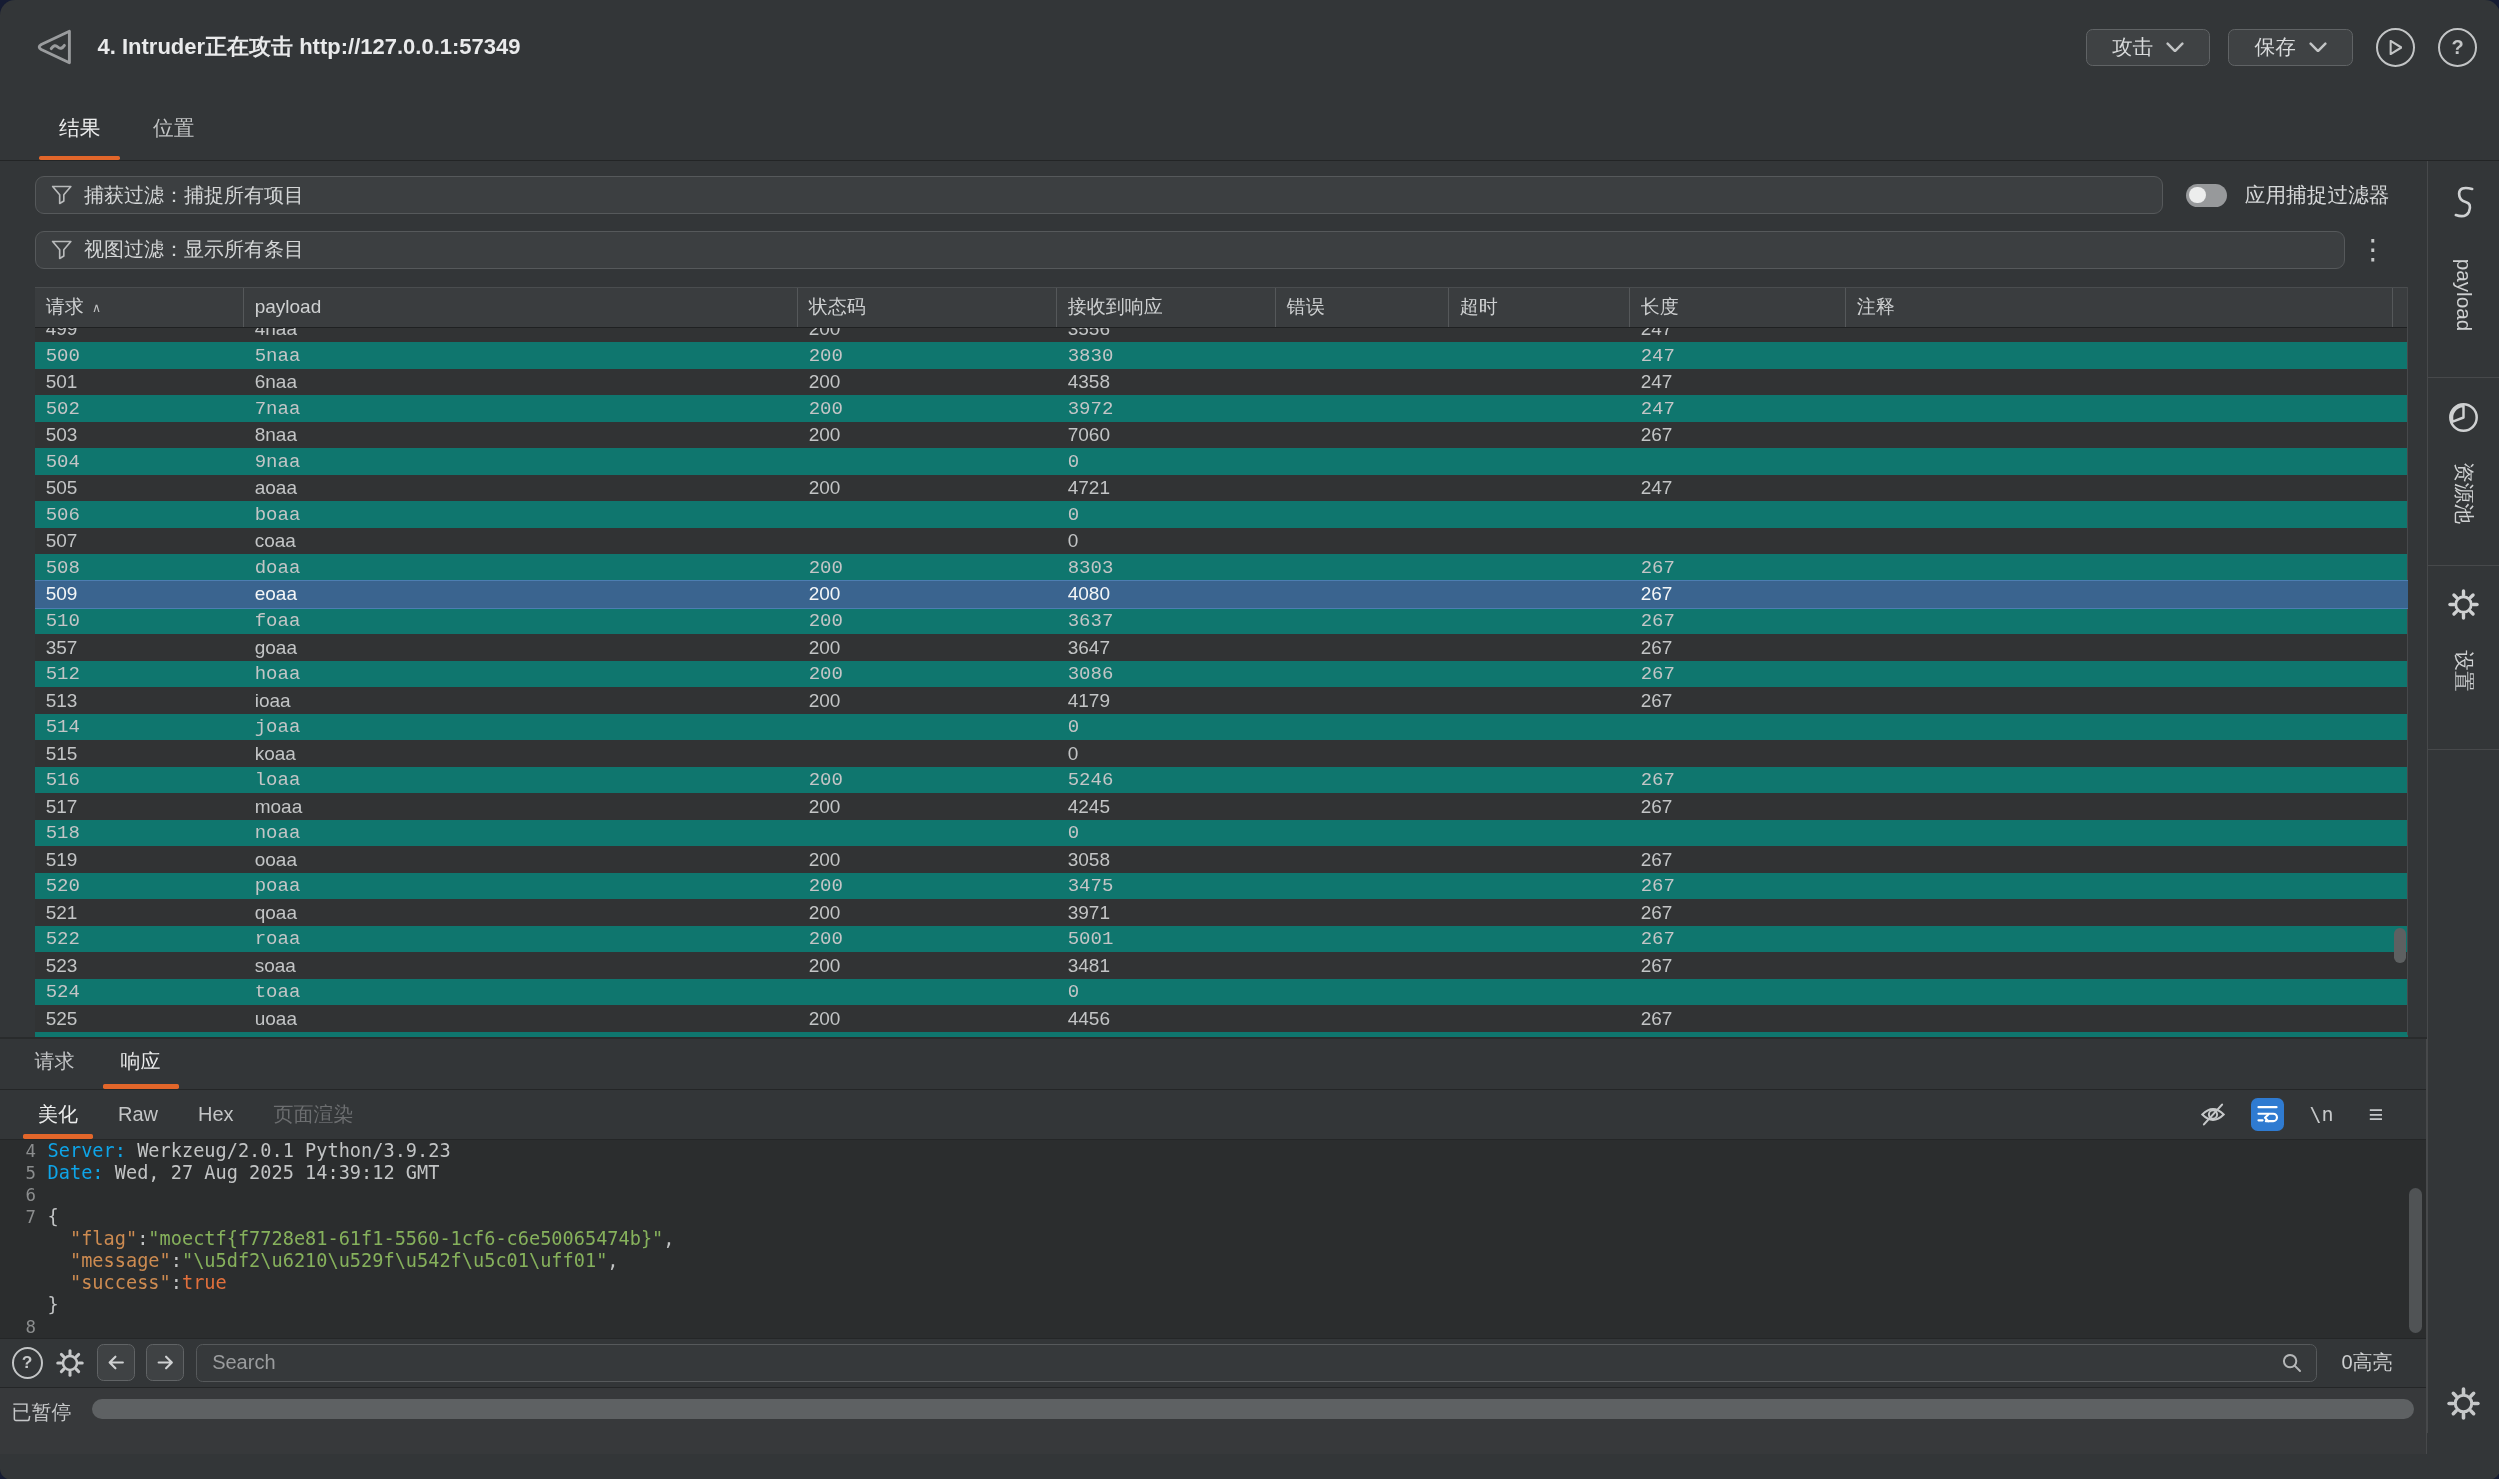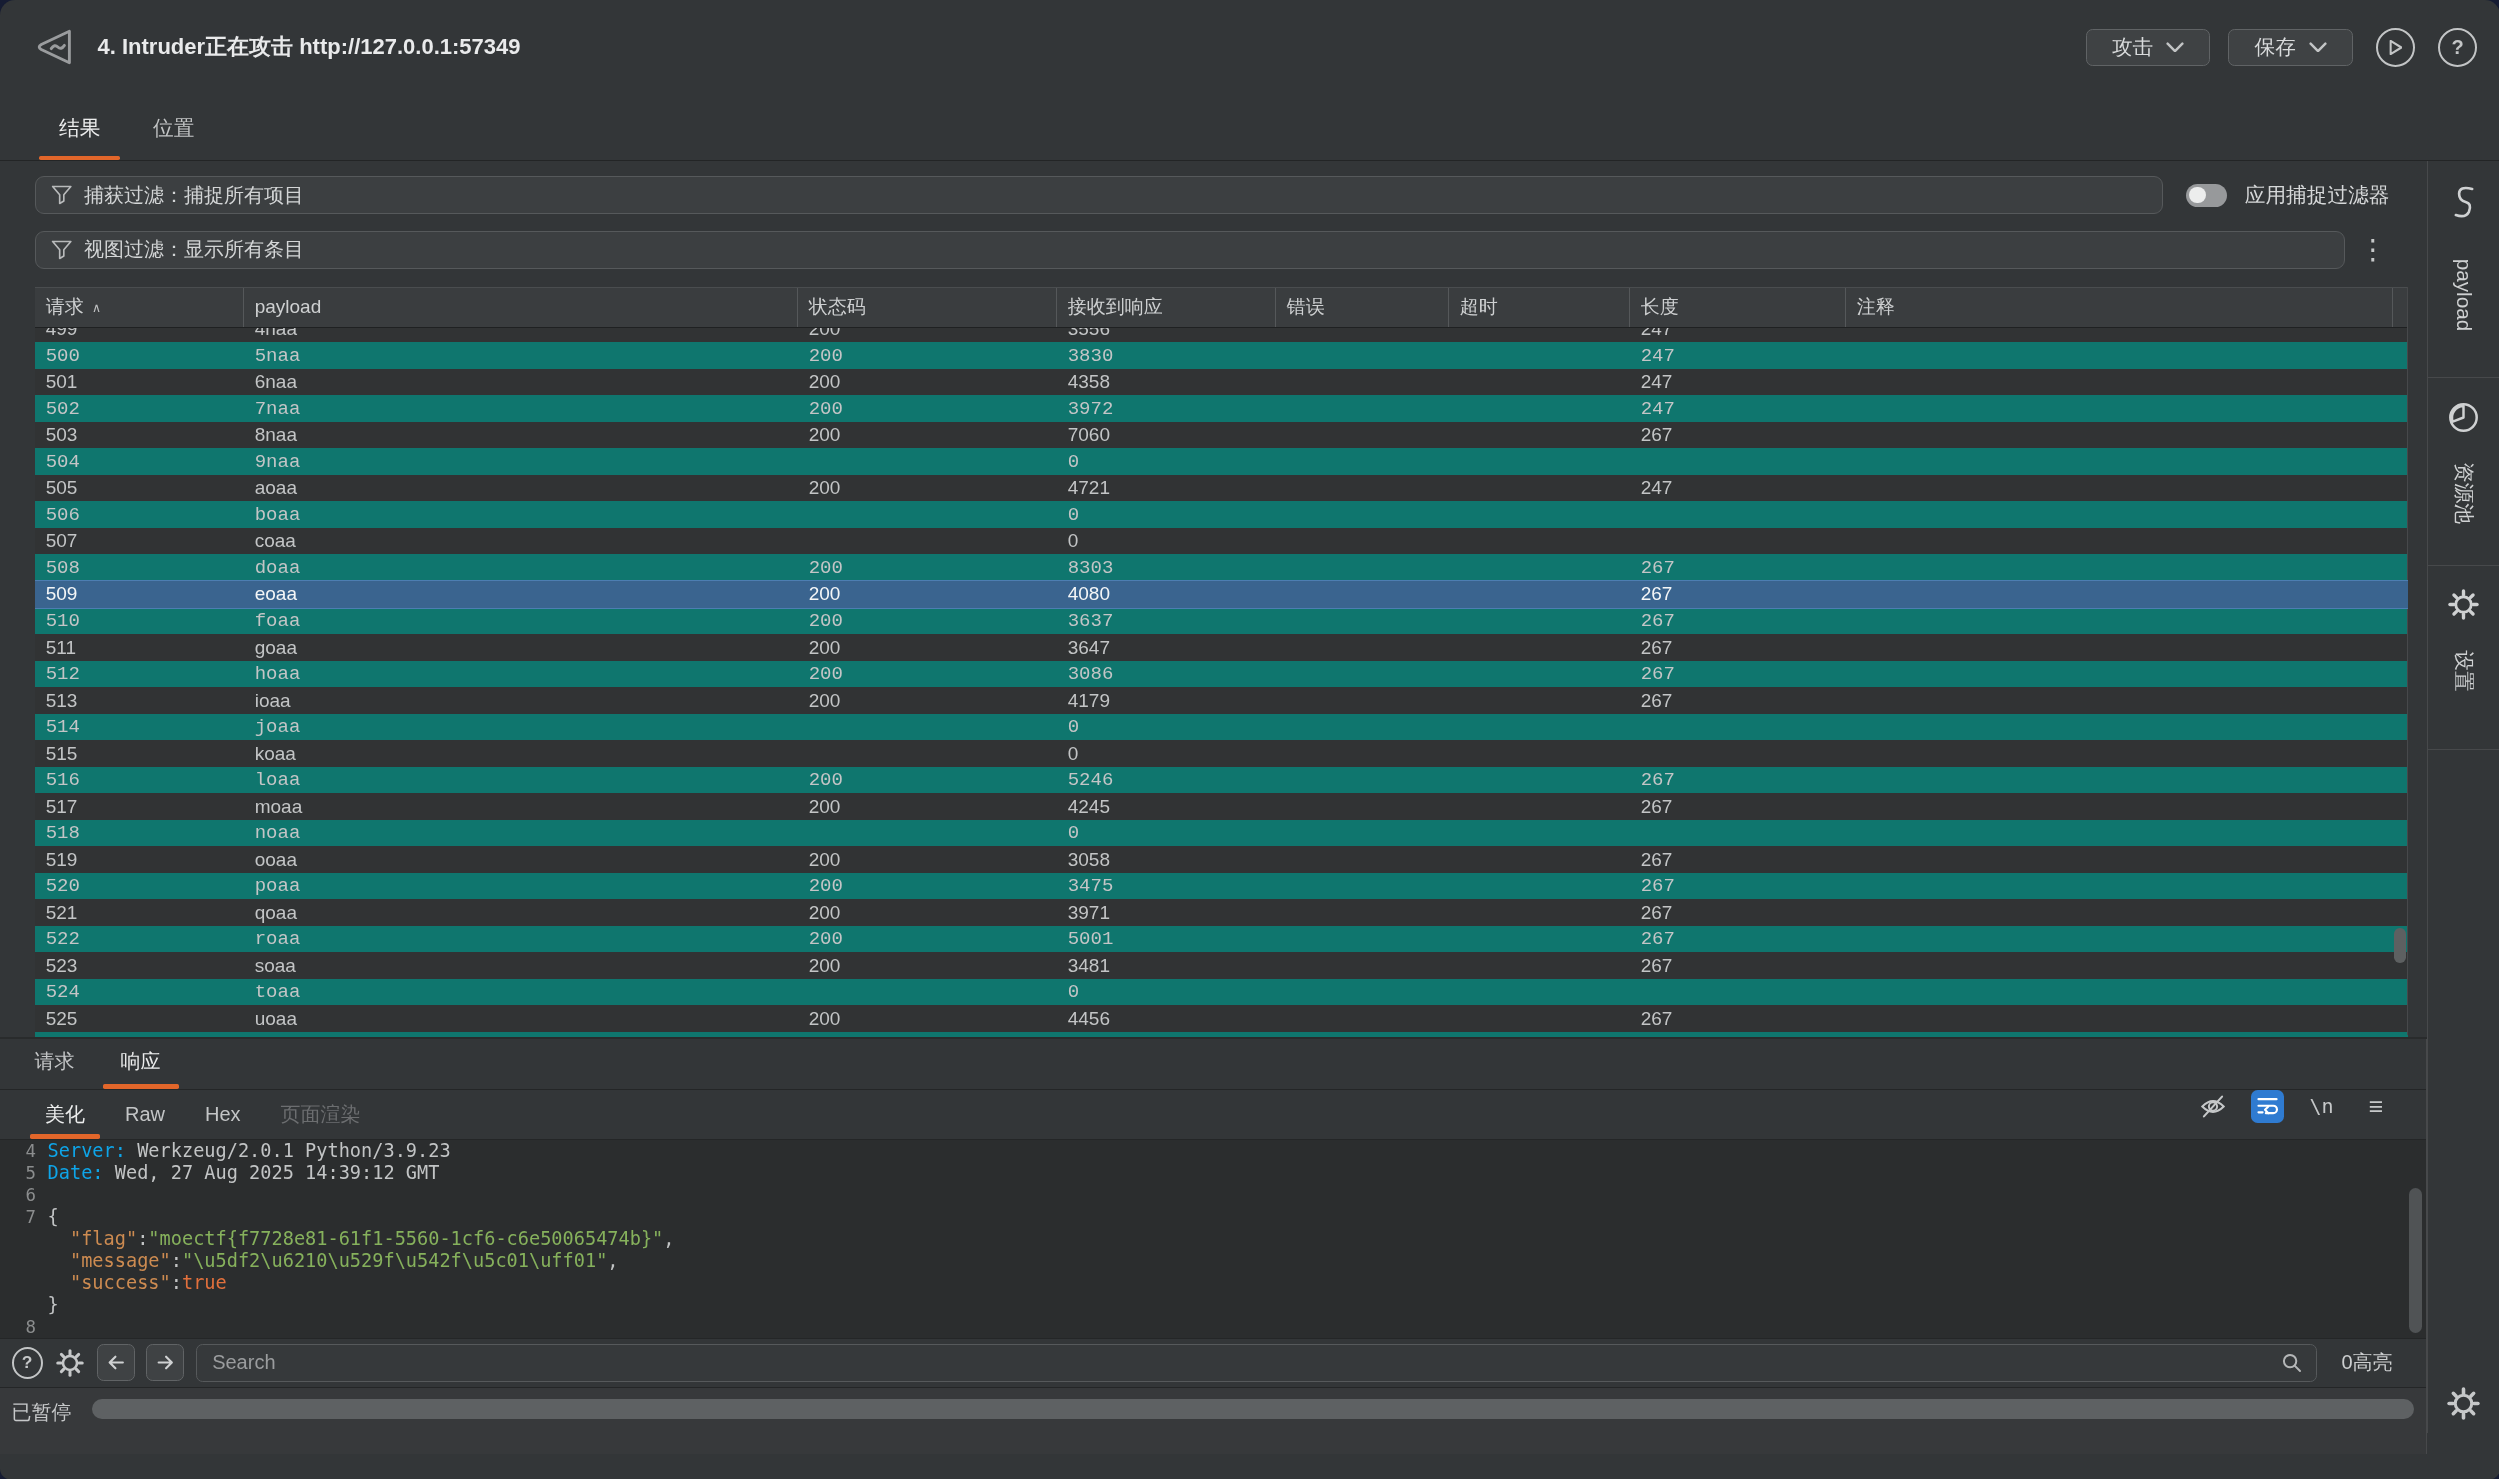--- a/index.html
+++ b/index.html
@@ -63,21 +63,21 @@
 
   
   .splitter{height:6.6px;background:#3a3c3e;border-top:0.8px solid #292b2c;border-bottom:0.8px solid #292b2c;margin-top:0px;cursor:row-resize;}
 
   
   .bpanel{flex:1;display:flex;flex-direction:column;border-right:0.8px solid #47494b;}
   .btabs{height:50px;display:flex;align-items:flex-end;padding-left:11.6px;border-bottom:0.8px solid #242627;}
   .btab{position:relative;padding:0 23px 13.2px 23px;font-size:20px;color:#c3c5c6;cursor:pointer;}
   .btab.active{color:#eceded;}
   .btab.active::after{content:"";position:absolute;left:5px;right:5px;bottom:0;height:4.1px;background:#e2662a;border-radius:1.7px;}
-  .subtabs{height:49px;display:flex;align-items:flex-start;padding-left:25px;border-bottom:0.8px solid #242627;}
+  .subtabs{height:49px;display:flex;align-items:center;padding-left:18px;border-bottom:0.8px solid #242627;}
   .stab{position:relative;padding:0 20px;font-size:20px;color:#c3c5c6;cursor:pointer;height:100%;display:flex;align-items:center;}
   .stab.active{color:#eceded;}
   .stab.active::after{content:"";position:absolute;left:5px;right:5px;bottom:0;height:4.1px;background:#e2662a;border-radius:1.7px;}
   .stab.disabled{color:#6c6e70;cursor:default;}
   .subtab-icons{margin-left:auto;display:flex;align-items:center;gap:21.5px;padding-right:33px;}
   .sico{width:33px;height:33px;display:flex;align-items:center;justify-content:center;cursor:pointer;color:#c6c8c9;}
   .sico.wrap-active{background:#2f7bd1;border-radius:6.6px;}
   .nl-label{font-family:"DejaVu Sans Mono",monospace;font-size:20px;color:#c6c8c9;}
   .burger{font-size:25px;color:#c6c8c9;letter-spacing:0;}
 
@@ -313,21 +313,21 @@
               <div class="tcell">510</div>
               <div class="tcell">foaa</div>
               <div class="tcell">200</div>
               <div class="tcell">3637</div>
               <div class="tcell"></div>
               <div class="tcell"></div>
               <div class="tcell">267</div>
               <div class="tcell"></div>
             </div>
             <div class="trow odd">
-              <div class="tcell">511</div>
+              <div class="tcell">357</div>
               <div class="tcell">goaa</div>
               <div class="tcell">200</div>
               <div class="tcell">3647</div>
               <div class="tcell"></div>
               <div class="tcell"></div>
               <div class="tcell">267</div>
               <div class="tcell"></div>
             </div>
             <div class="trow even">
               <div class="tcell">512</div>

